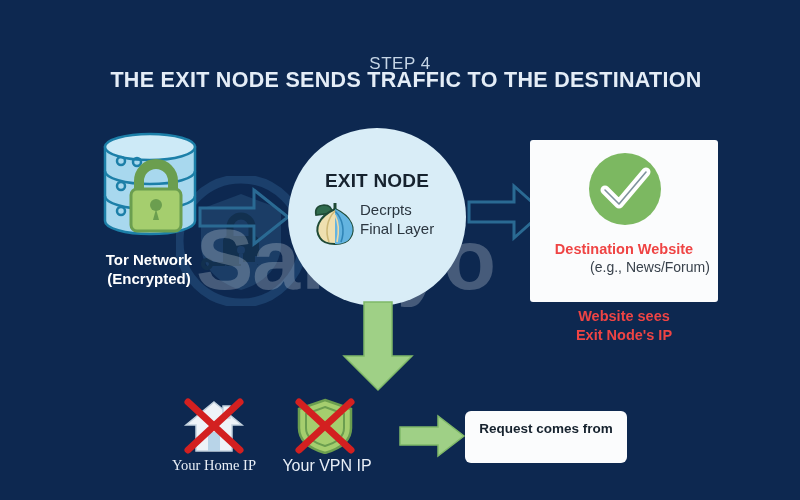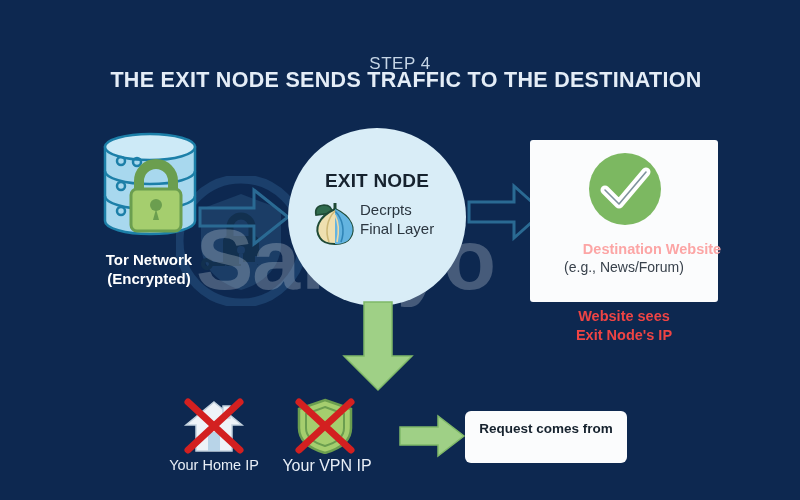--- a/index.html
+++ b/index.html
@@ -61,43 +61,43 @@
   
   .dest-card{
     position:absolute;left:530px;top:140px;width:188px;height:162px;
     background:#fbfcfd;border-radius:3px;
   }
   .check-circle{
     position:absolute;left:588px;top:152px;width:74px;height:74px;
   }
   .dest-title{
     position:absolute;left:530px;top:241px;width:188px;text-align:center;
-    color:#fca5a5;font-size:14.5px;font-weight:bold;padding-left:28px;
+    color:#ef4444;font-size:14.5px;font-weight:bold;
   }
   .dest-sub{
     position:absolute;left:530px;top:259px;width:188px;text-align:center;
-    color:#39424c;font-size:14px;
+    color:#39424c;font-size:14px;padding-left:26px;
   }
   .dest-note{
     position:absolute;left:530px;top:307px;width:188px;text-align:center;
     color:#ef4444;font-size:14.5px;font-weight:bold;line-height:19px;
   }
 
   
   .down-arrow{position:absolute;left:338px;top:300px;width:80px;height:92px;}
 
   
   .home-ic{position:absolute;left:183px;top:398px;width:62px;height:56px;}
   .shield-ic{position:absolute;left:295px;top:398px;width:60px;height:56px;}
   .x-mark{position:absolute;}
   .x-home{left:180px;top:396px;width:68px;height:60px;}
   .x-shield{left:291px;top:396px;width:68px;height:60px;}
   .cap-home{
     position:absolute;left:152px;top:457px;width:124px;text-align:center;
-    color:#e8eef6;font-size:14.5px;
+    color:#e8eef6;font-size:14.5px;font-family:Liberation Serif, serif;
   }
   .cap-vpn{
     position:absolute;left:265px;top:457px;width:124px;text-align:center;
     color:#e8eef6;font-size:16px;
   }
 
   
   .right-arrow{position:absolute;left:398px;top:414px;width:68px;height:44px;}
 
   

